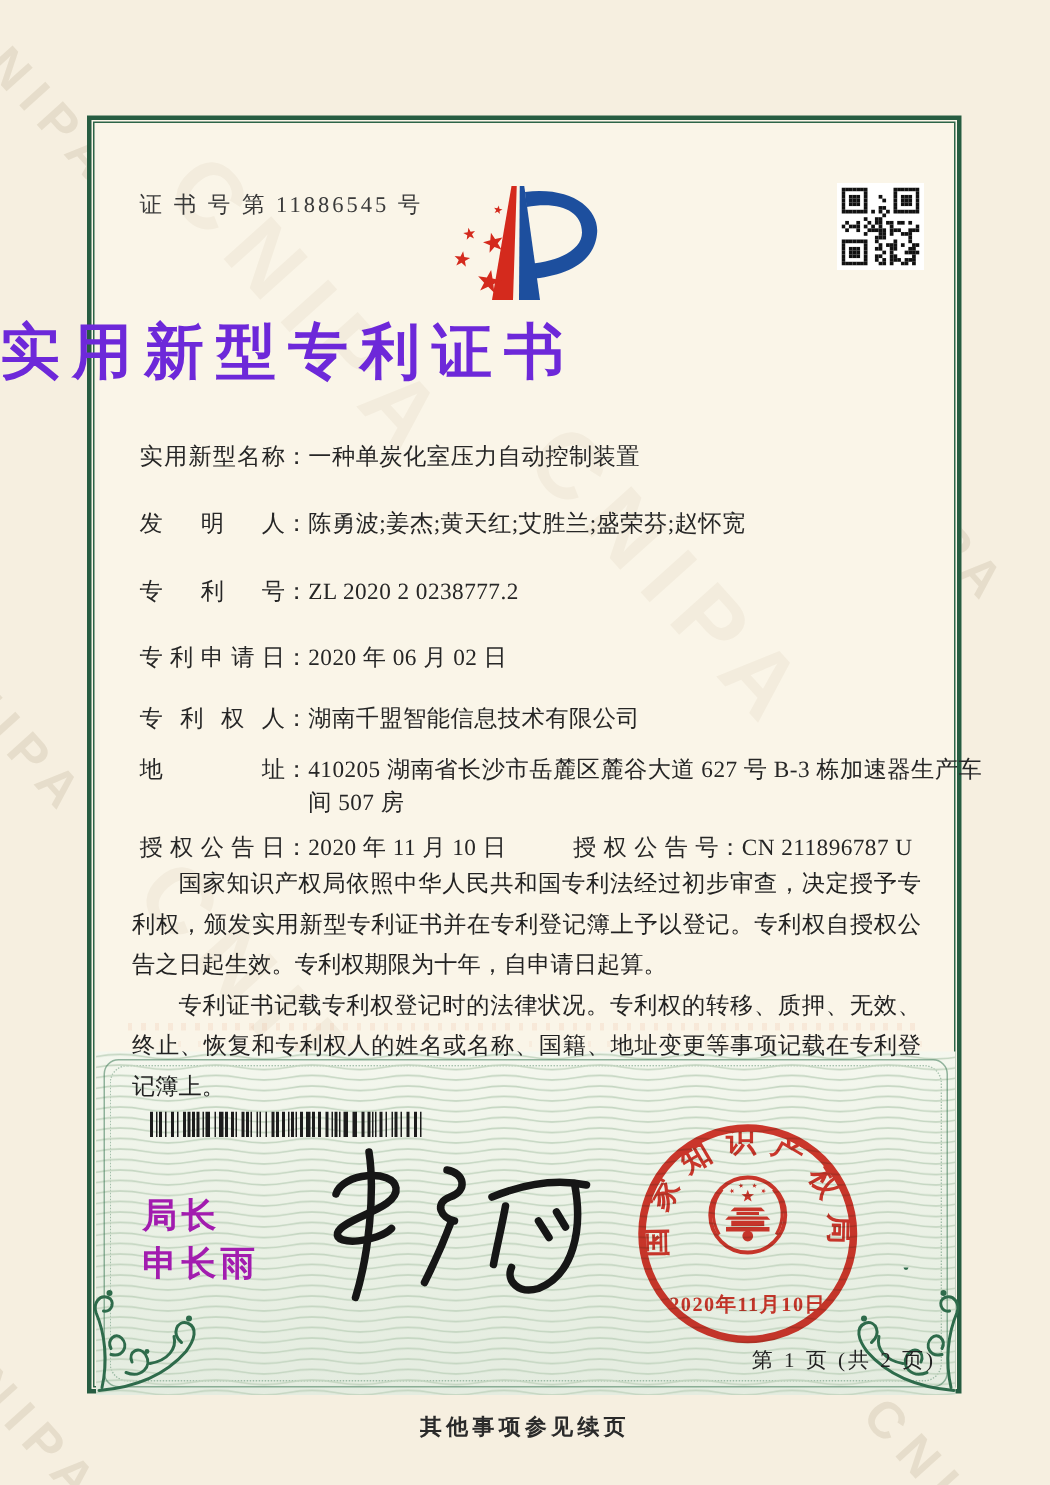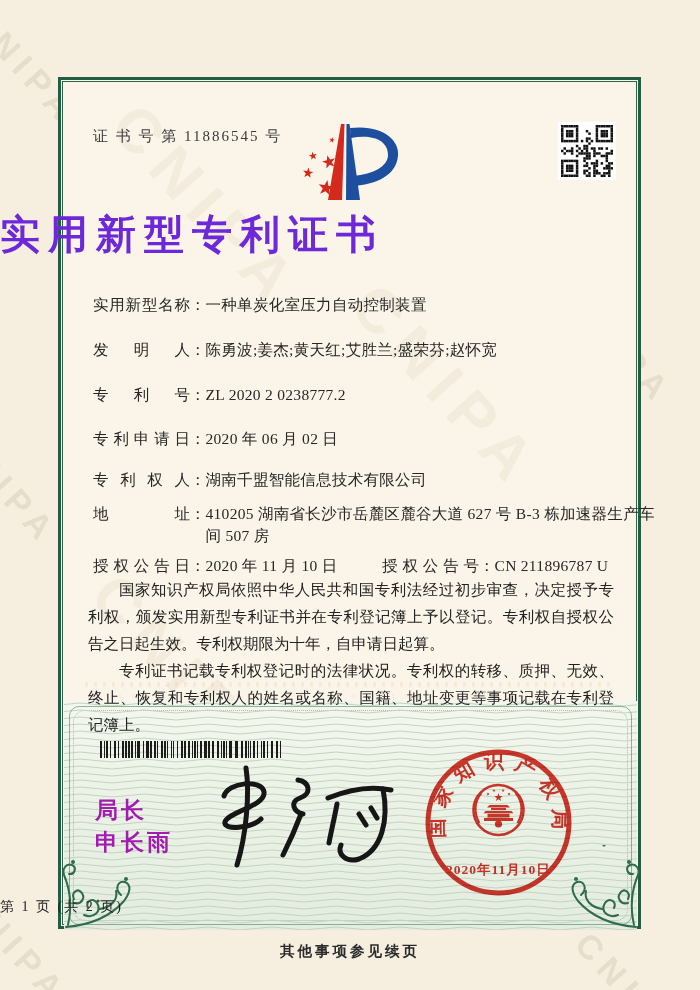--- a/index.html
+++ b/index.html
@@ -41,21 +41,21 @@
   .panel::after{content:"";position:absolute;inset:5px;border:1px solid rgba(62,122,87,.55);border-radius:10px;}
   .panel::before{content:"";position:absolute;inset:9px;border:1px dotted rgba(62,122,87,.42);border-radius:12px;}
   .panel svg{position:absolute;inset:0;}
   .flourish{position:absolute;z-index:2;}
   .flourish.br{transform:scaleX(-1);}
   .barcode{left:100px;top:741px;z-index:2;}
   .signer{left:95px;font-family:"Liberation Sans","DejaVu Sans",sans-serif;font-weight:600;
           font-size:23px;letter-spacing:3px;color:#a21caf;z-index:3;}
   .signature{left:210px;top:762px;z-index:3;}
   .seal{left:420px;top:744px;z-index:4;opacity:.93;mix-blend-mode:multiply;}
-  .page-ind{left:0;top:898px;width:624px;text-align:left;font-size:14px;letter-spacing:2px;color:#222;z-index:3;}
+  .page-ind{left:0;top:898px;width:624px;text-align:right;font-size:14px;letter-spacing:2px;color:#222;z-index:3;}
   .footer-note{left:0;top:942px;width:700px;text-align:center;font-size:14.5px;letter-spacing:3px;color:#2a2a2a;font-weight:bold;}
 </style>
 </head>
 <body>
 
 <div class="page">
 
   <span class="wm" style="left:-10px;top:0px">CNIPA</span>
   <span class="wm" style="left:585px;top:280px">CNIPA</span>
   <span class="wm" style="left:-30px;top:420px">CNIPA</span>

